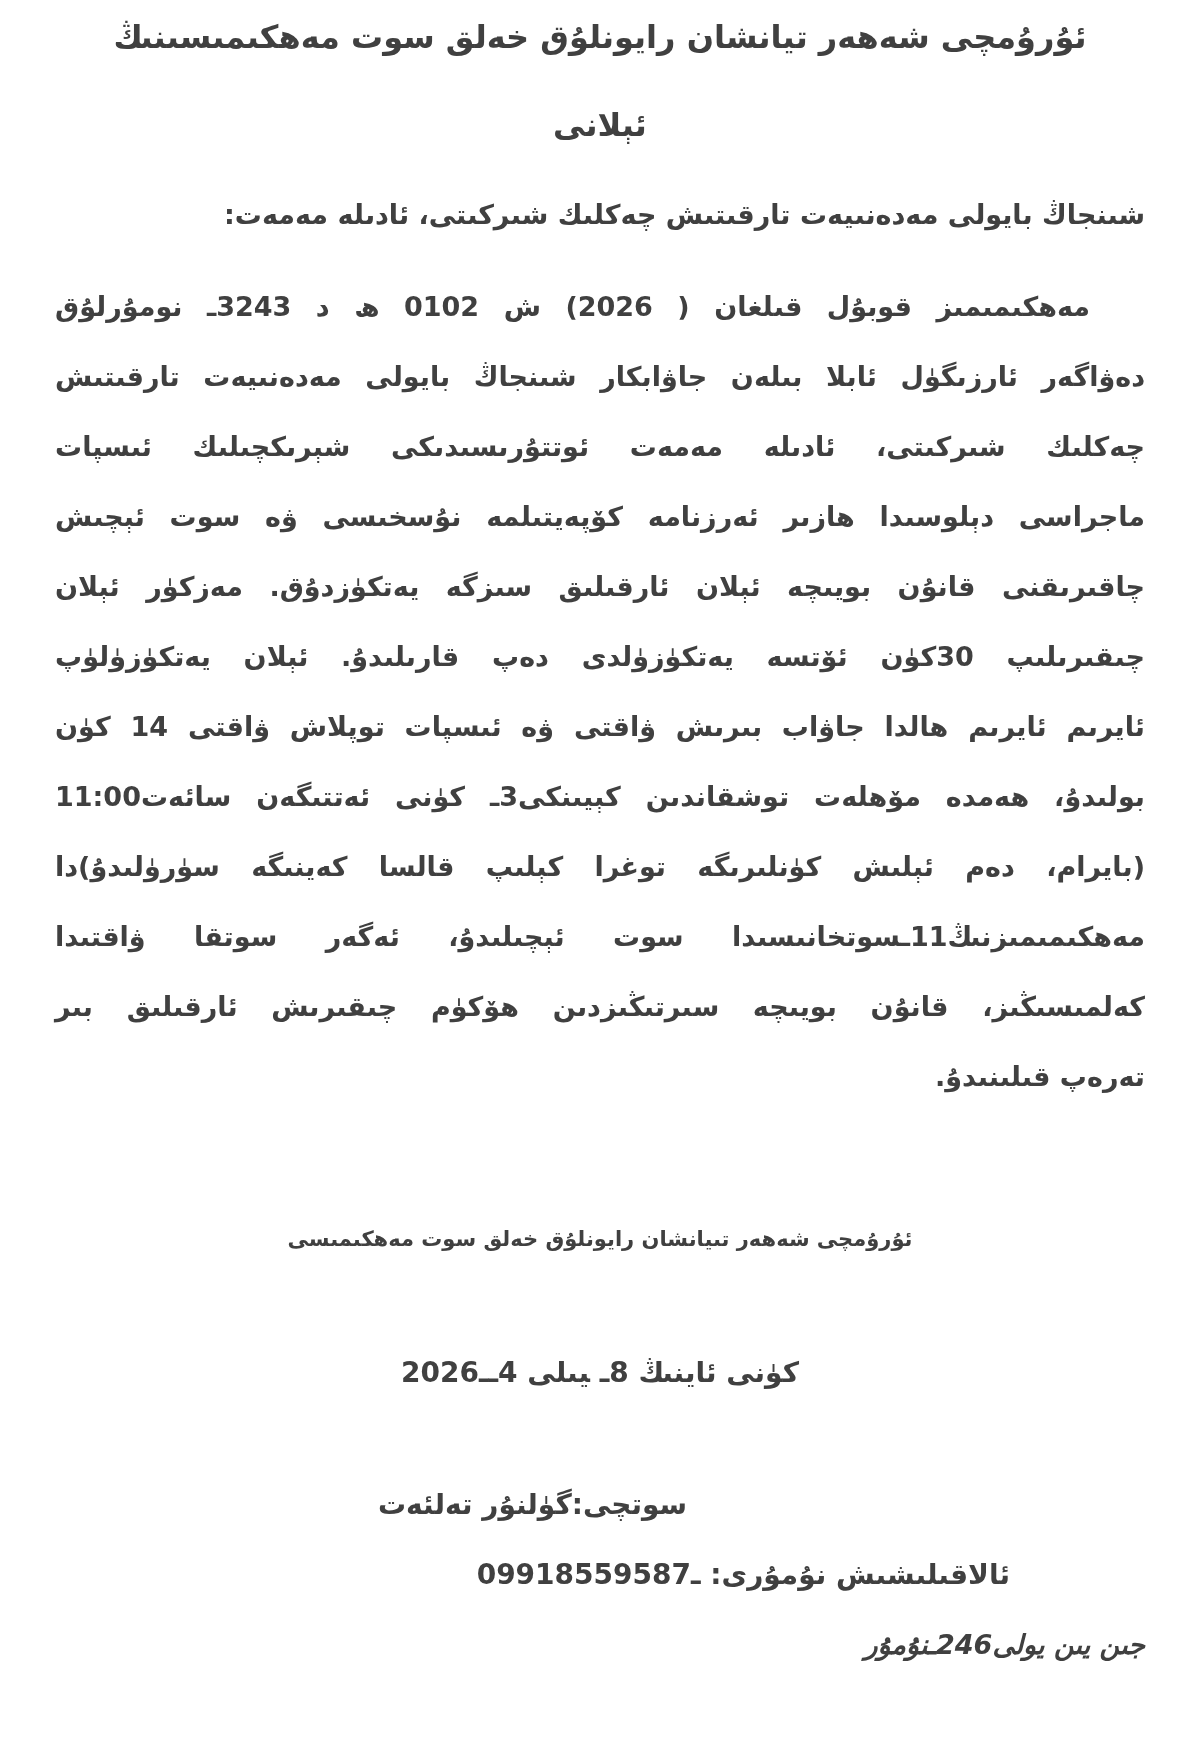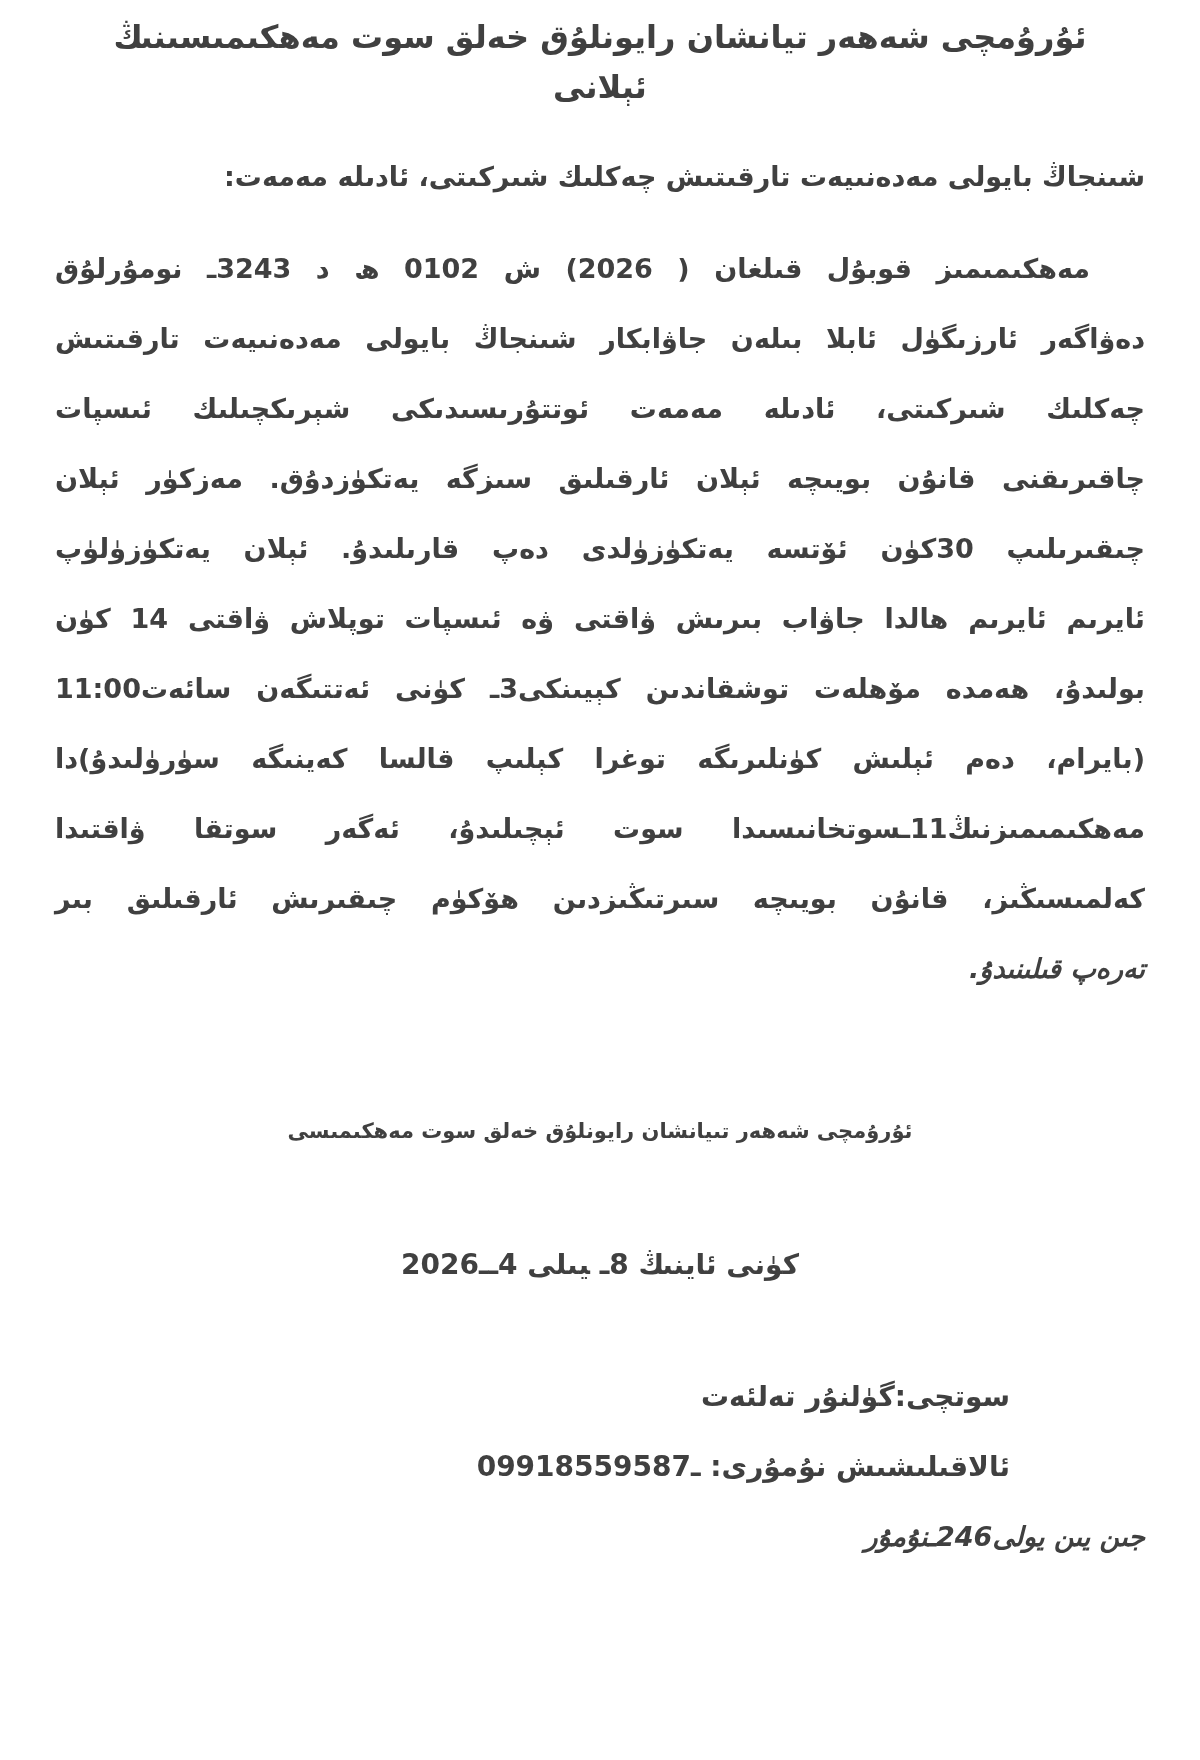--- a/index.html
+++ b/index.html
@@ -20,20 +20,21 @@
     font-weight: bold;
     overflow: hidden;
   }
   .title-line1 {
     padding-top: 12px;
     text-align: center;
     font-size: 32px;
     line-height: 50px;
   }
   .title-line2 {
+    margin-top: 38px;
     text-align: center;
     font-size: 32px;
     line-height: 50px;
   }
   .salutation {
     margin-top: 40px;
     font-size: 27px;
     line-height: 50px;
     text-align: right;
   }
@@ -44,42 +45,41 @@
     font-size: 27px;
     line-height: 70px;
     text-align: justify;
     text-align-last: justify;
   }
   .body-line.first-line {
     padding-right: 55px;
   }
   .body-line.last-line {
     text-align-last: right;
-    font-style: italic;
   }
   .court-sign {
     margin-top: 100px;
     text-align: center;
     font-size: 21px;
     line-height: 54px;
   }
   .date-line {
     margin-top: 80px;
     text-align: center;
     font-size: 28px;
     line-height: 54px;
   }
   .contact-block {
     margin-top: 80px;
     padding-right: 135px;
   }
   .judge-line {
     font-size: 28px;
     line-height: 50px;
-    text-align: right;
+    text-align: center;
   }
   .phone-line {
     margin-top: 20px;
     font-size: 28px;
     line-height: 50px;
     text-align: right;
   }
   .address-line-1 {
     margin-top: 28px;
     font-size: 27px;
@@ -103,20 +103,21 @@
   <div class="title-line1">ئۇرۇمچى شەھەر تيانشان رايونلۇق خەلق سوت مەھكىمىسىنىڭ</div>
 
   <div class="title-line2">ئېلانى</div>
 
   <div class="salutation">شىنجاڭ بايولى مەدەنىيەت تارقىتىش چەكلىك شىركىتى، ئادىلە مەمەت:</div>
 
   <div class="body-par">
     <div class="body-line first-line">مەھكىمىمىز قوبۇل قىلغان ( 2026) ش 0102 ھ د 3243ـ نومۇرلۇق</div>
     <div class="body-line">دەۋاگەر ئارزىگۈل ئابلا بىلەن جاۋابكار شىنجاڭ بايولى مەدەنىيەت تارقىتىش</div>
     <div class="body-line">چەكلىك شىركىتى، ئادىلە مەمەت ئوتتۇرىسىدىكى شېرىكچىلىك ئىسپات</div>
+    <div class="body-line">ماجراسى دېلوسىدا ھازىر ئەرزنامە كۆپەيتىلمە نۇسخىسى ۋە سوت ئېچىش</div>
     <div class="body-line">چاقىرىقنى قانۇن بويىچە ئېلان ئارقىلىق سىزگە يەتكۈزدۇق.  مەزكۈر ئېلان</div>
     <div class="body-line">چىقىرىلىپ 30كۈن ئۆتسە يەتكۈزۈلدى دەپ قارىلىدۇ. ئېلان يەتكۈزۈلۈپ</div>
     <div class="body-line">ئايرىم ئايرىم ھالدا جاۋاب بىرىش ۋاقتى  ۋە ئىسپات توپلاش ۋاقتى 14 كۈن</div>
     <div class="body-line">بولىدۇ، ھەمدە مۆھلەت توشقاندىن كېيىنكى3ـ كۈنى ئەتتىگەن سائەت11:00</div>
     <div class="body-line">(بايرام، دەم ئېلىش كۈنلىرىگە توغرا كېلىپ قالسا كەينىگە سۈرۈلىدۇ)دا</div>
     <div class="body-line">مەھكىمىمىزنىڭ11ـسوتخانىسىدا سوت ئېچىلىدۇ، ئەگەر سوتقا ۋاقتىدا</div>
     <div class="body-line">كەلمىسىڭىز، قانۇن بويىچە سىرتىڭىزدىن ھۆكۈم چىقىرىش ئارقىلىق بىر</div>
     <div class="body-line last-line">تەرەپ قىلىنىدۇ.</div>
   </div>
 

